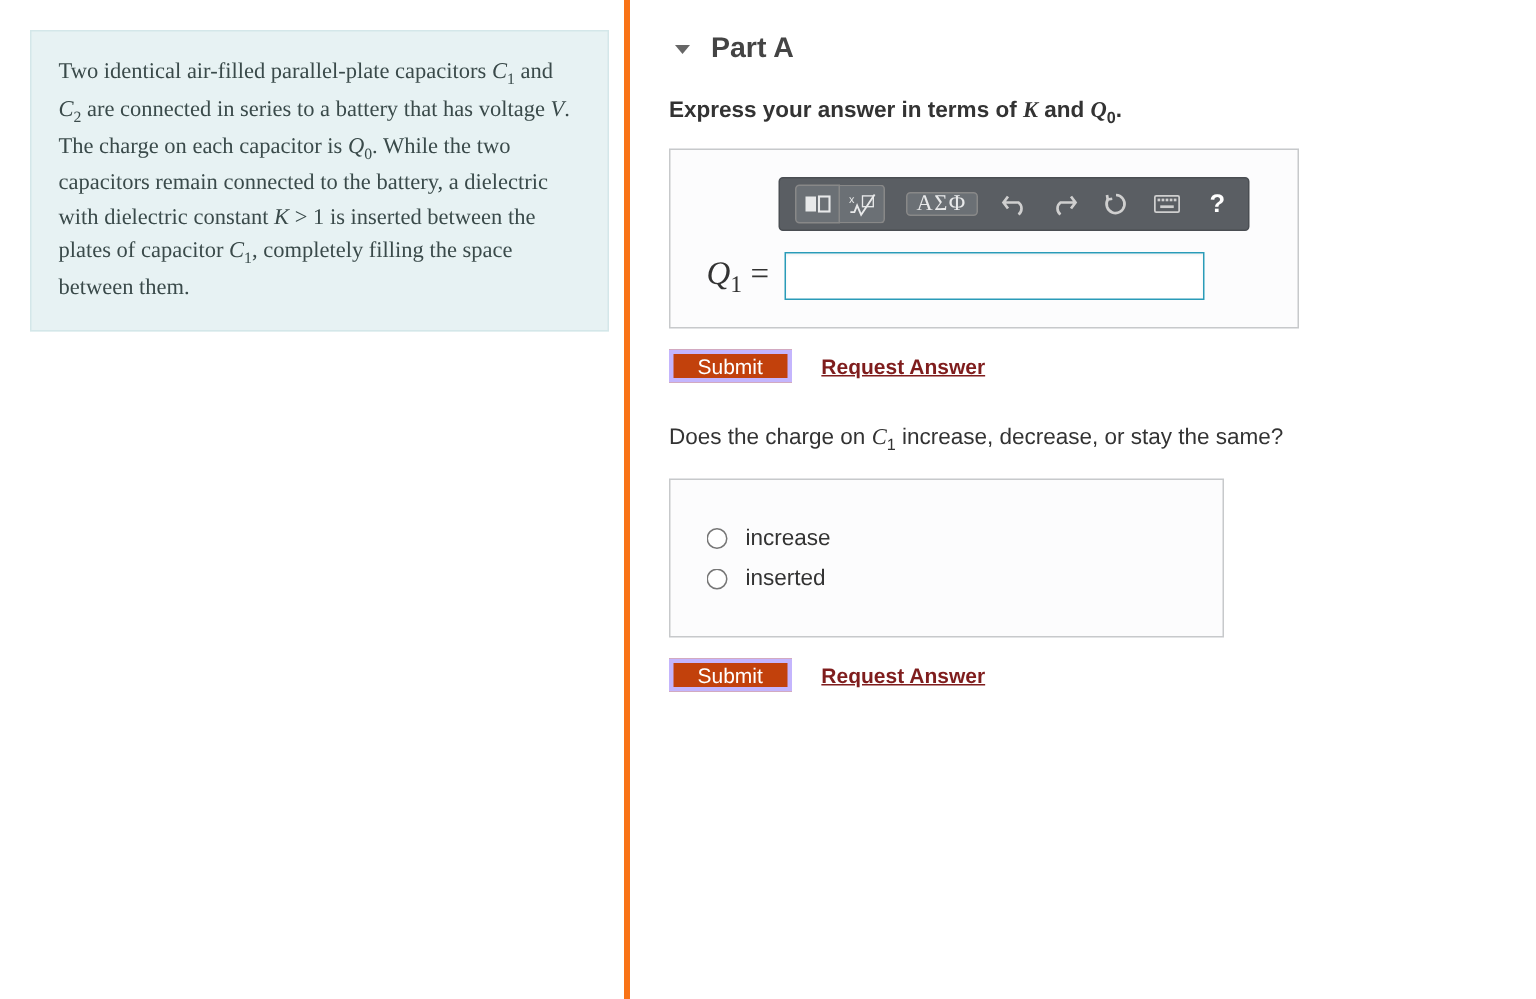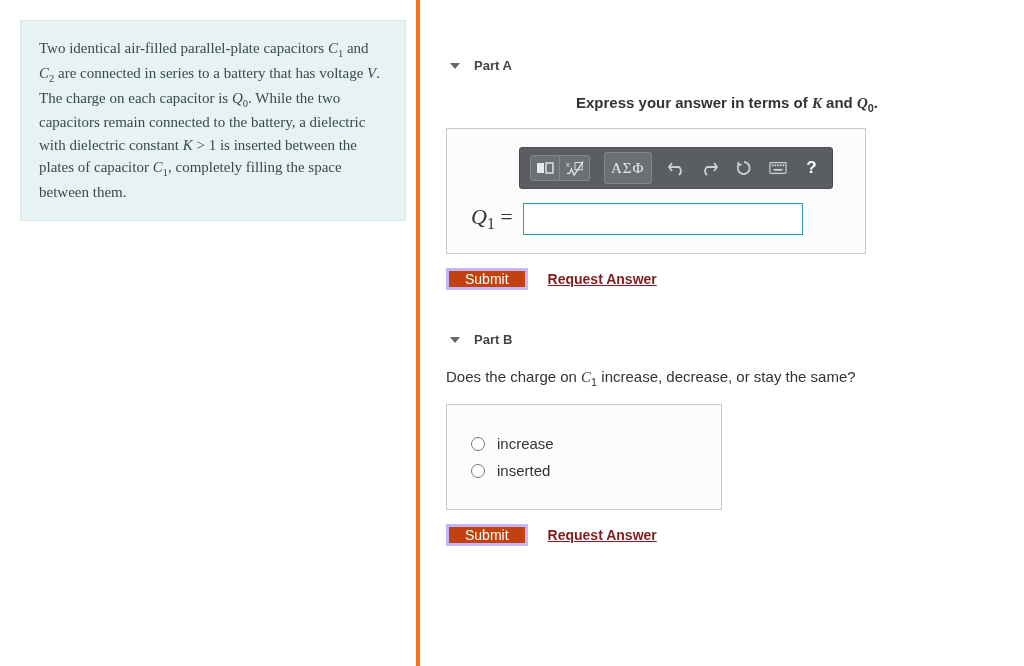--- a/index.html
+++ b/index.html
@@ -35,24 +35,23 @@
   .part {
     margin-bottom: 28px;
   }
   .part-header {
     display: flex;
     align-items: center;
     border-bottom: 1px solid #fff;
     padding: 6px 0 6px 0;
     margin-bottom: 14px;
     font-weight: bold;
-    font-size: 13px;
+    font-size: 19px;
     color: #444;
     cursor: pointer;
-    margin-top: 36px;
   }
   .part-header .caret {
     width: 0; height: 0;
     border-left: 5px solid transparent;
     border-right: 5px solid transparent;
     border-top: 6px solid #666;
     margin-right: 14px;
     margin-left: 6px;
   }
   .part-body {
@@ -62,21 +61,20 @@
   .question-text {
     font-size: 15px;
     margin-bottom: 10px;
     color: #333;
   }
   .instruction {
     font-size: 15px;
     font-weight: bold;
     margin-bottom: 14px;
     color: #333;
-    text-align: center;
   }
   .mi { font-style: italic; font-family: 'Times New Roman', serif; }
   sub { font-size: 0.72em; vertical-align: sub; }
   .answer-panel {
     border: 1px solid #c7c9cb;
     padding: 18px 24px 18px 24px;
     background: #fcfcfd;
     margin-bottom: 14px;
   }
   .toolbar {
@@ -135,21 +133,21 @@
     padding: 4px 8px;
     font-size: 15px;
     outline: none;
     box-shadow: inset 0 1px 2px rgba(0,0,0,0.06);
   }
   .panel-b {
     border: 1px solid #c7c9cb;
     background: #fcfcfd;
     padding: 20px 24px;
     margin-bottom: 14px;
-    width: 276px;
+    width: 370px;
   }
   .radio-row {
     display: flex;
     align-items: center;
     gap: 12px;
     margin: 10px 0;
     font-size: 15px;
     color: #333;
   }
   .radio-row input[type=radio] {
@@ -203,21 +201,21 @@
                 </svg>
             </span>
             <span class="tb-btn">
               <svg viewBox="0 0 20 18">
                   <text x="0" y="8" font-size="8" fill="#e8e9ea">x</text>
                   <path d="M1 15 L4 15 L6 10 L9 17 L19 2" stroke="#e8e9ea" stroke-width="1.4" fill="none"></path>
                   <rect x="10" y="3" width="8" height="8" fill="none" stroke="#e8e9ea" stroke-width="1"></rect>
                 </svg>
             </span>
           </span>
-          <span class="tb-btn" style="font-family:serif;letter-spacing:1px;background:#6b7075;border:1px solid #888;border-radius:3px;padding:0 6px;height:32px;">ΑΣΦ</span>
+          <span class="tb-btn" style="font-family:serif;letter-spacing:1px;background:#6b7075;border:1px solid #888;border-radius:3px;padding:0 6px;height:16px;">ΑΣΦ</span>
           <span class="tb-btn">
             <svg viewBox="0 0 18 18">
                 <path d="M5 4 L2 8 L5 12 M2 8 L12 8 A5 5 0 0 1 12 16" stroke="#cfcfcf" stroke-width="1.8" fill="none"></path>
               </svg>
           </span>
           <span class="tb-btn">
             <svg viewBox="0 0 18 18">
                 <path d="M13 4 L16 8 L13 12 M16 8 L6 8 A5 5 0 0 0 6 16" stroke="#cfcfcf" stroke-width="1.8" fill="none"></path>
               </svg>
           </span>
@@ -248,24 +246,20 @@
       </div>
 
       <div class="action-row">
         <button class="btn-submit">Submit</button>
         <a class="link-req">Request Answer</a>
       </div>
     </div>
   </div>
 
   <div class="part">
-    <div class="part-header">
-      <span class="caret"></span>
-      <span>Part B</span>
-    </div>
     <div class="part-body">
       <div class="question-text" style="margin-bottom:16px;">Does the charge on <span class="mi">C</span><sub>1</sub> increase, decrease, or stay the same?</div>
 
       <div class="panel-b">
         <label class="radio-row">
           <input type="radio" name="pb" style="">
           <span>increase</span>
         </label>
         <label class="radio-row">
           <input type="radio" name="pb" style="">

